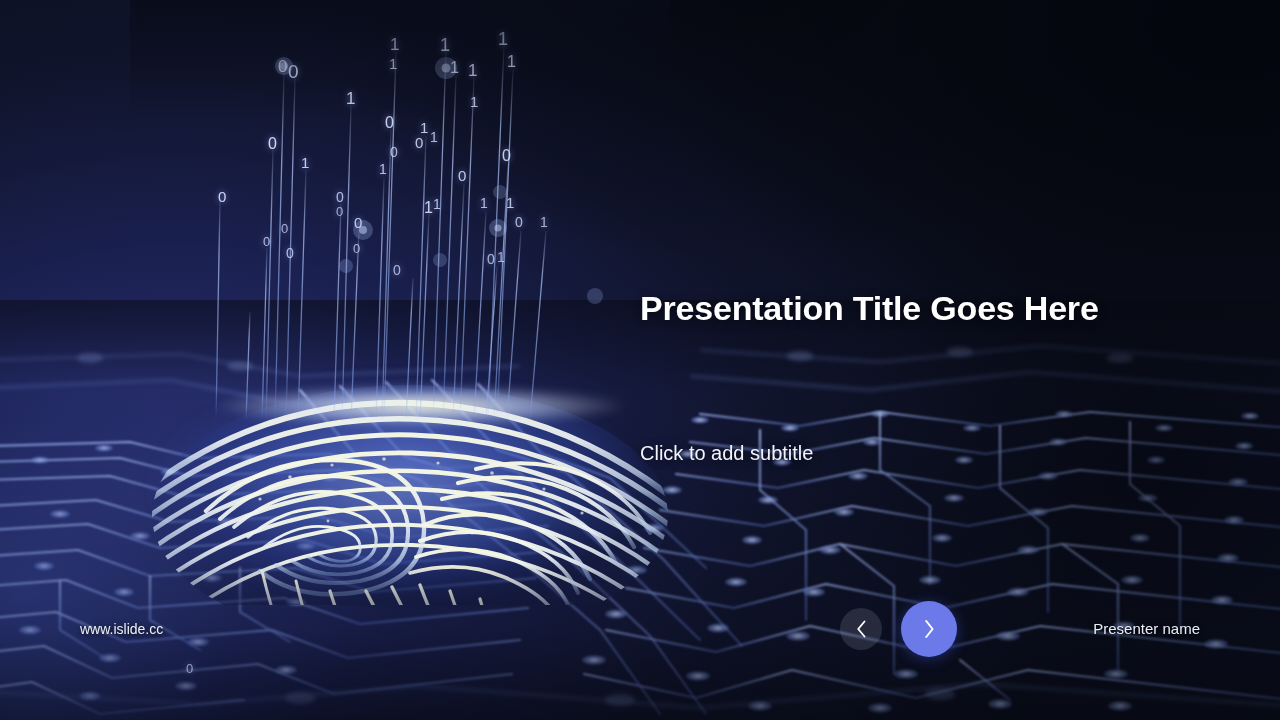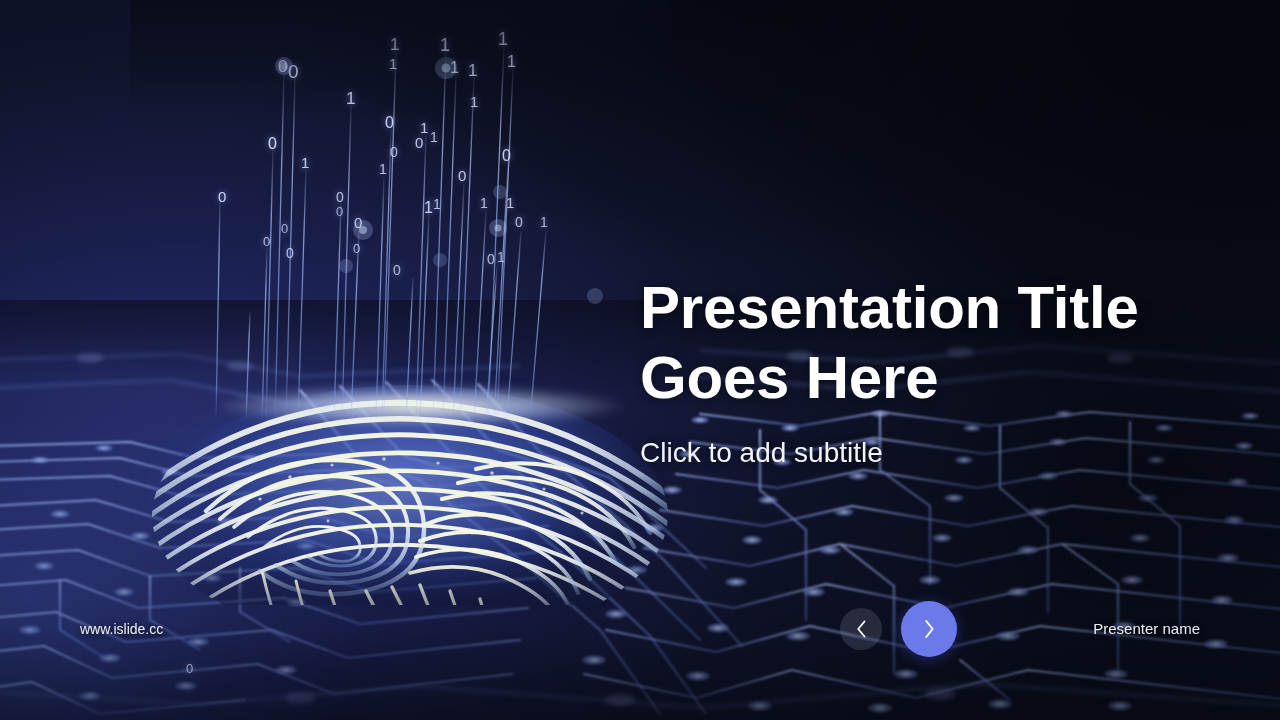--- a/index.html
+++ b/index.html
@@ -66,26 +66,26 @@
   }
   .binary-fade{
     position:absolute; left:130px; top:0; width:540px; height:120px;
     background:linear-gradient(180deg, rgba(8,11,24,.80) 0%, rgba(8,11,24,.30) 55%, rgba(8,11,24,0) 100%);
     pointer-events:none;
   }
 
   
   #title{
     position:absolute; left:640px; top:273px; width:560px;
-    color:#ffffff; font-size:60px; font-weight:700; line-height:70px;
+    color:#ffffff; font-size:34px; font-weight:700; line-height:70px;
     letter-spacing:-.2px; text-shadow:0 1px 10px rgba(0,0,0,.45);
   }
   #subtitle{
     position:absolute; left:640px; top:438px;
-    color:#f2f4fb; font-size:28px; font-weight:400; line-height:30px;
+    color:#f2f4fb; font-size:20px; font-weight:400; line-height:30px;
     text-shadow:0 1px 8px rgba(0,0,0,.55);
   }
   #site{
     position:absolute; left:80px; top:621px;
     color:#eef1f8; font-size:14px; font-weight:400;
     text-shadow:0 1px 5px rgba(0,0,0,.8);
   }
   #presenter{
     position:absolute; right:80px; top:620px;
     color:#e9edf6; font-size:15px; font-weight:400; text-align:right;

